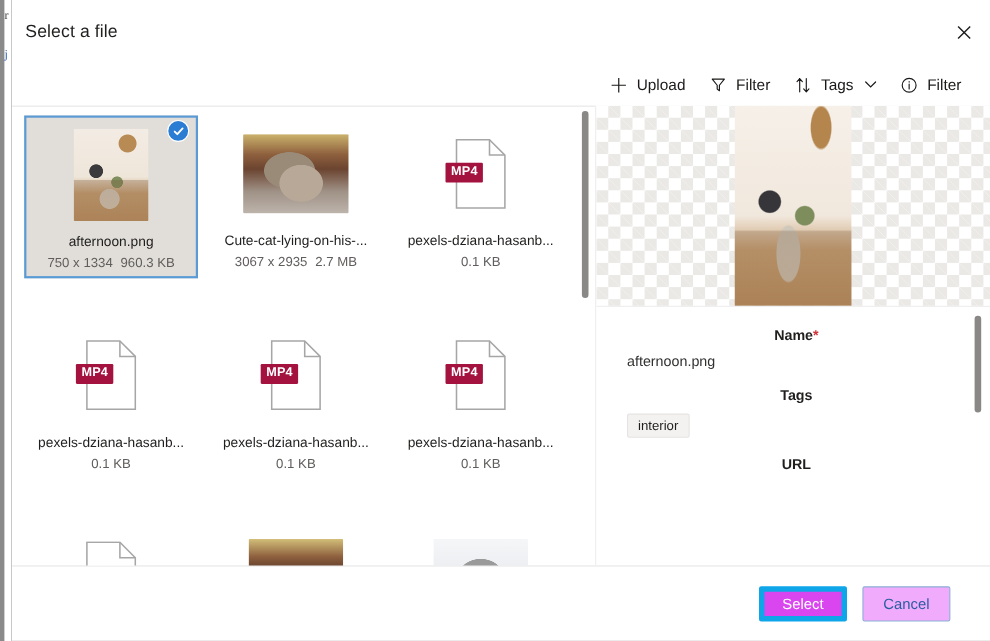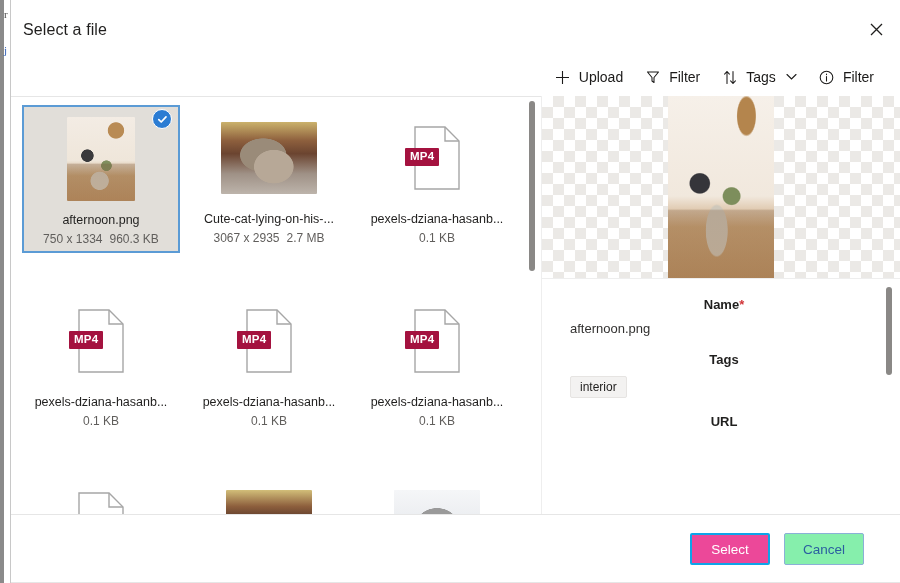--- a/index.html
+++ b/index.html
@@ -339,26 +339,26 @@
   .btn {
     font-size: 13.5px;
     height: 32px;
     min-width: 80px;
     padding: 0 16px;
     border-radius: 2px;
     cursor: pointer;
     font-family: "Liberation Sans", sans-serif;
   }
   .btn-primary {
-    background: #ec4899;
-    border: 2px solid #0ea5e9;
+    background: #d946ef;
+    border: 5px solid #0ea5e9;
     color: #ffffff;
   }
   .btn-secondary {
-    background: #86efac;
+    background: #f0abfc;
     border: 1px solid #8bb0d6;
     color: #2b5ea0;
   }
   .footer-bottom-line {
     position: absolute;
     left: 11px; right: 0; bottom: 0;
     height: 1px;
     background: #e6e6e6;
   }
 </style>

